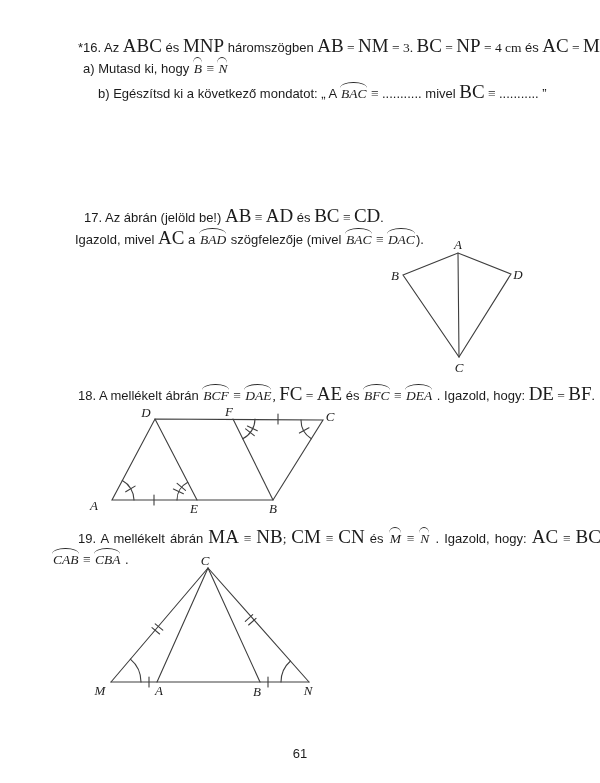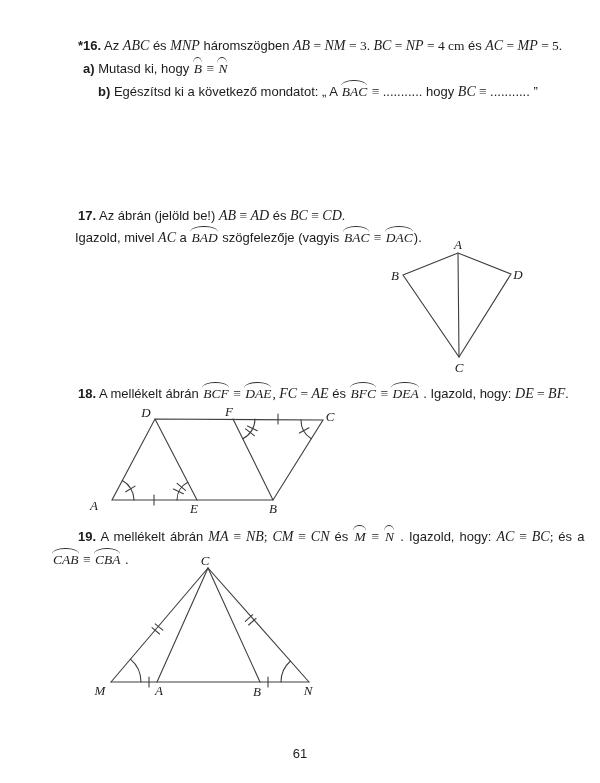--- a/index.html
+++ b/index.html
@@ -10,24 +10,24 @@
     font-family:"Liberation Sans", sans-serif;
     color:#1c1c1c;
     overflow:hidden;
   }
   .line {
     position:absolute;
     font-size:13px;
     line-height:17px;
     white-space:nowrap;
   }
-  .seg-b { font-weight:bold; }
+  .seg-b { font-weight:normal; }
   .seg-r { }
   .seg-m { font-family:"Liberation Serif", serif; font-size:13.5px; }
-  .seg-i { font-family:"Liberation Serif", serif; font-style:italic; font-size:14px; }
+  .seg-i { font-family:"Liberation Serif", serif; font-size:19px; }
   .seg-h {
     font-family:"Liberation Serif", serif;
     font-style:italic;
     font-size:13.5px;
     position:relative;
     display:inline-block;
     padding:0 1px;
   }
   .seg-h::before {
     content:"";
@@ -58,24 +58,24 @@
     width:600px;
     text-align:center;
     font-size:13px;
   }
 </style>
 </head>
 <body>
 
 <div class="line" style="left:78px; top:37px;"><span class="seg-b">*16.</span><span class="seg-r"> Az </span><span class="seg-i">ABC</span><span class="seg-r"> és </span><span class="seg-i">MNP</span><span class="seg-r"> háromszögben </span><span class="seg-i">AB</span><span class="seg-m"> = </span><span class="seg-i">NM</span><span class="seg-m"> = 3. </span><span class="seg-i">BC</span><span class="seg-m"> = </span><span class="seg-i">NP</span><span class="seg-m"> = 4 cm </span><span class="seg-r">és </span><span class="seg-i">AC</span><span class="seg-m"> = </span><span class="seg-i">MP</span><span class="seg-m"> = 5.</span></div>
 <div class="line" style="left:83px; top:60px;"><span class="seg-b">a)</span><span class="seg-r"> Mutasd ki, hogy </span><span class="seg-h">B</span><span class="seg-m"> ≡ </span><span class="seg-h">N</span></div>
-<div class="line" style="left:98px; top:83px;"><span class="seg-b">b)</span><span class="seg-r"> Egészítsd ki a következő mondatot: „ A </span><span class="seg-h">BAC</span><span class="seg-m"> ≡ </span><span class="seg-r">........... </span><span class="seg-r">hogy </span><span class="seg-i">BC</span><span class="seg-m"> ≡ </span><span class="seg-r">........... ”</span></div>
+<div class="line" style="left:98px; top:83px;"><span class="seg-b">b)</span><span class="seg-r"> Egészítsd ki a következő mondatot: „ A </span><span class="seg-h">BAC</span><span class="seg-m"> ≡ </span><span class="seg-r">........... </span><span class="seg-r">mivel </span><span class="seg-i">BC</span><span class="seg-m"> ≡ </span><span class="seg-r">........... ”</span></div>
 
-<div class="line" style="left:78px; top:207px;"><span class="seg-b">17.</span><span class="seg-r"> Az ábrán (jelöld be!)  </span><span class="seg-i">AB</span><span class="seg-m"> ≡ </span><span class="seg-i">AD</span><span class="seg-r"> és </span><span class="seg-i">BC</span><span class="seg-m"> ≡ </span><span class="seg-i">CD</span><span class="seg-m">.</span></div>
-<div class="line" style="left:75px; top:229px;"><span class="seg-r">Igazold, mivel </span><span class="seg-i">AC</span><span class="seg-r"> a </span><span class="seg-h">BAD</span><span class="seg-r"> szögfelezője (vagyis </span><span class="seg-h">BAC</span><span class="seg-m"> ≡ </span><span class="seg-h">DAC</span><span class="seg-r">).</span></div>
+<div class="line" style="left:84px; top:207px;"><span class="seg-b">17.</span><span class="seg-r"> Az ábrán (jelöld be!)  </span><span class="seg-i">AB</span><span class="seg-m"> ≡ </span><span class="seg-i">AD</span><span class="seg-r"> és </span><span class="seg-i">BC</span><span class="seg-m"> ≡ </span><span class="seg-i">CD</span><span class="seg-m">.</span></div>
+<div class="line" style="left:75px; top:229px;"><span class="seg-r">Igazold, mivel </span><span class="seg-i">AC</span><span class="seg-r"> a </span><span class="seg-h">BAD</span><span class="seg-r"> szögfelezője (mivel </span><span class="seg-h">BAC</span><span class="seg-m"> ≡ </span><span class="seg-h">DAC</span><span class="seg-r">).</span></div>
 
 <svg class="diagram" style="left:385px; top:238px;" width="150" height="140" viewBox="0 0 150 140">
   <path d="M18 37 L73 15 L126 36 L74 119 Z"></path>
   <path d="M73 15 L74 119"></path>
   <text class="vlabel" x="73" y="11">A</text>
   <text class="vlabel" x="10" y="42">B</text>
   <text class="vlabel" x="133" y="41">D</text>
   <text class="vlabel" x="74" y="134">C</text>
 </svg>
 

